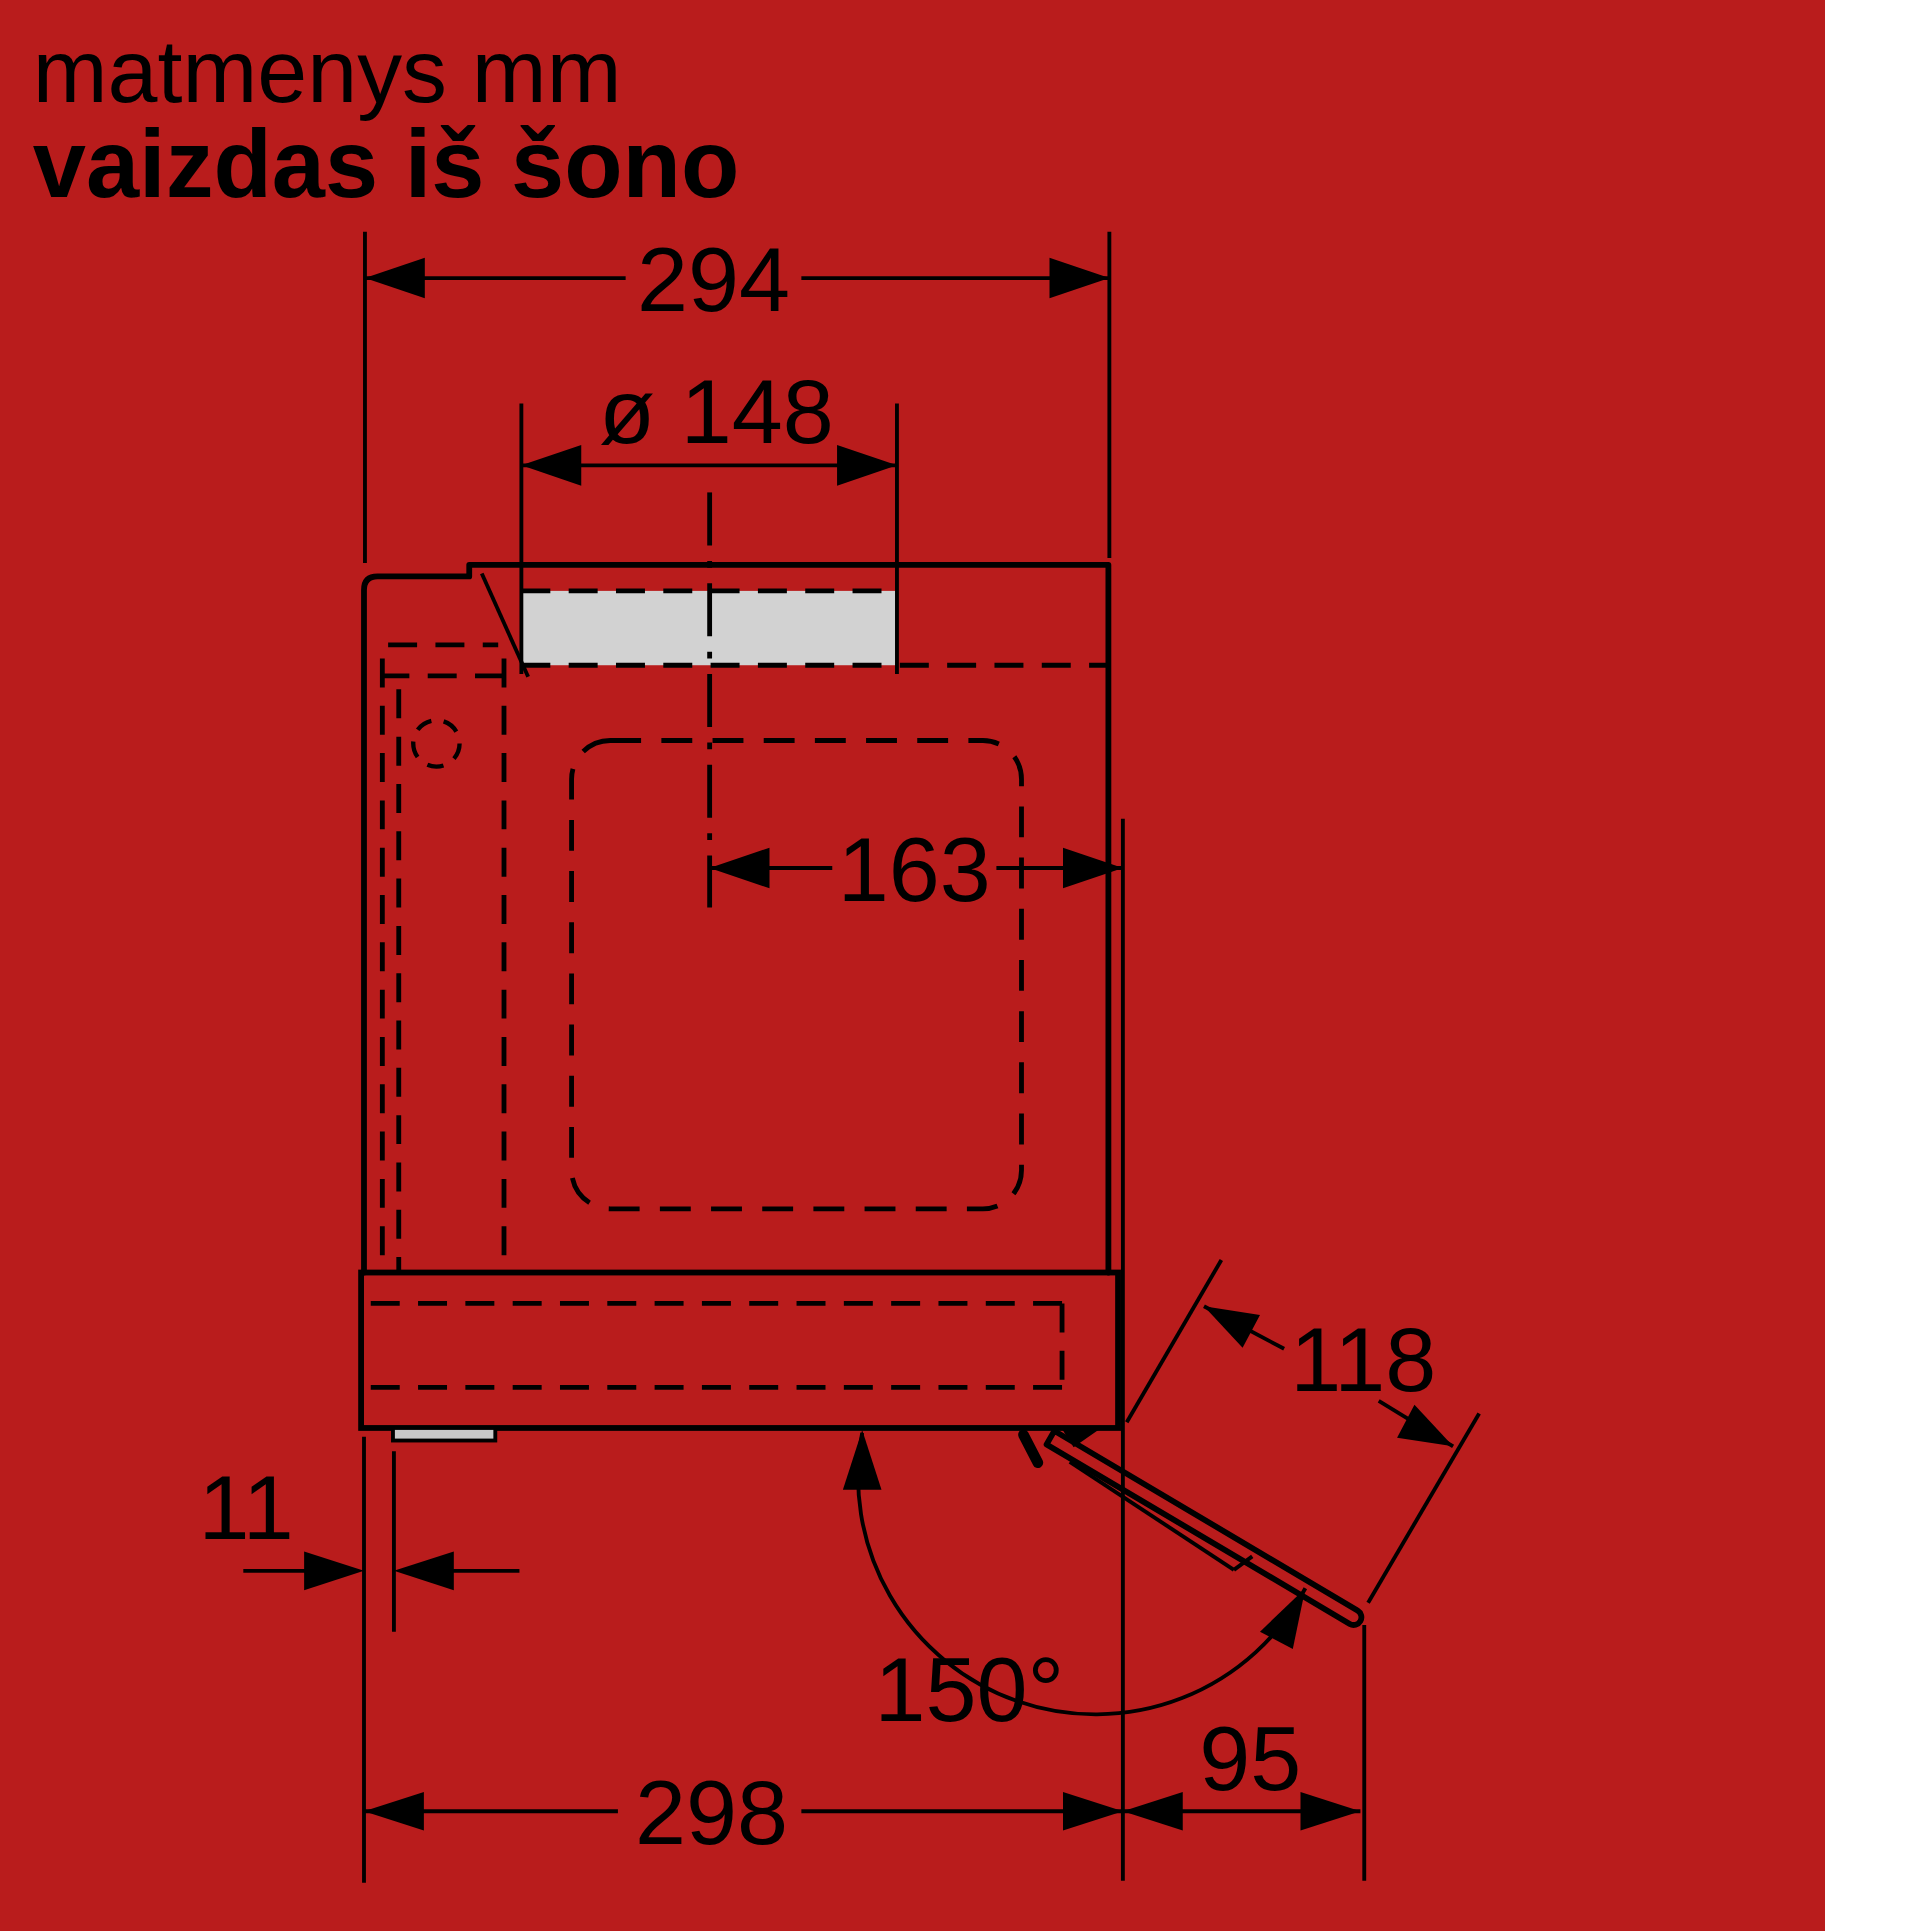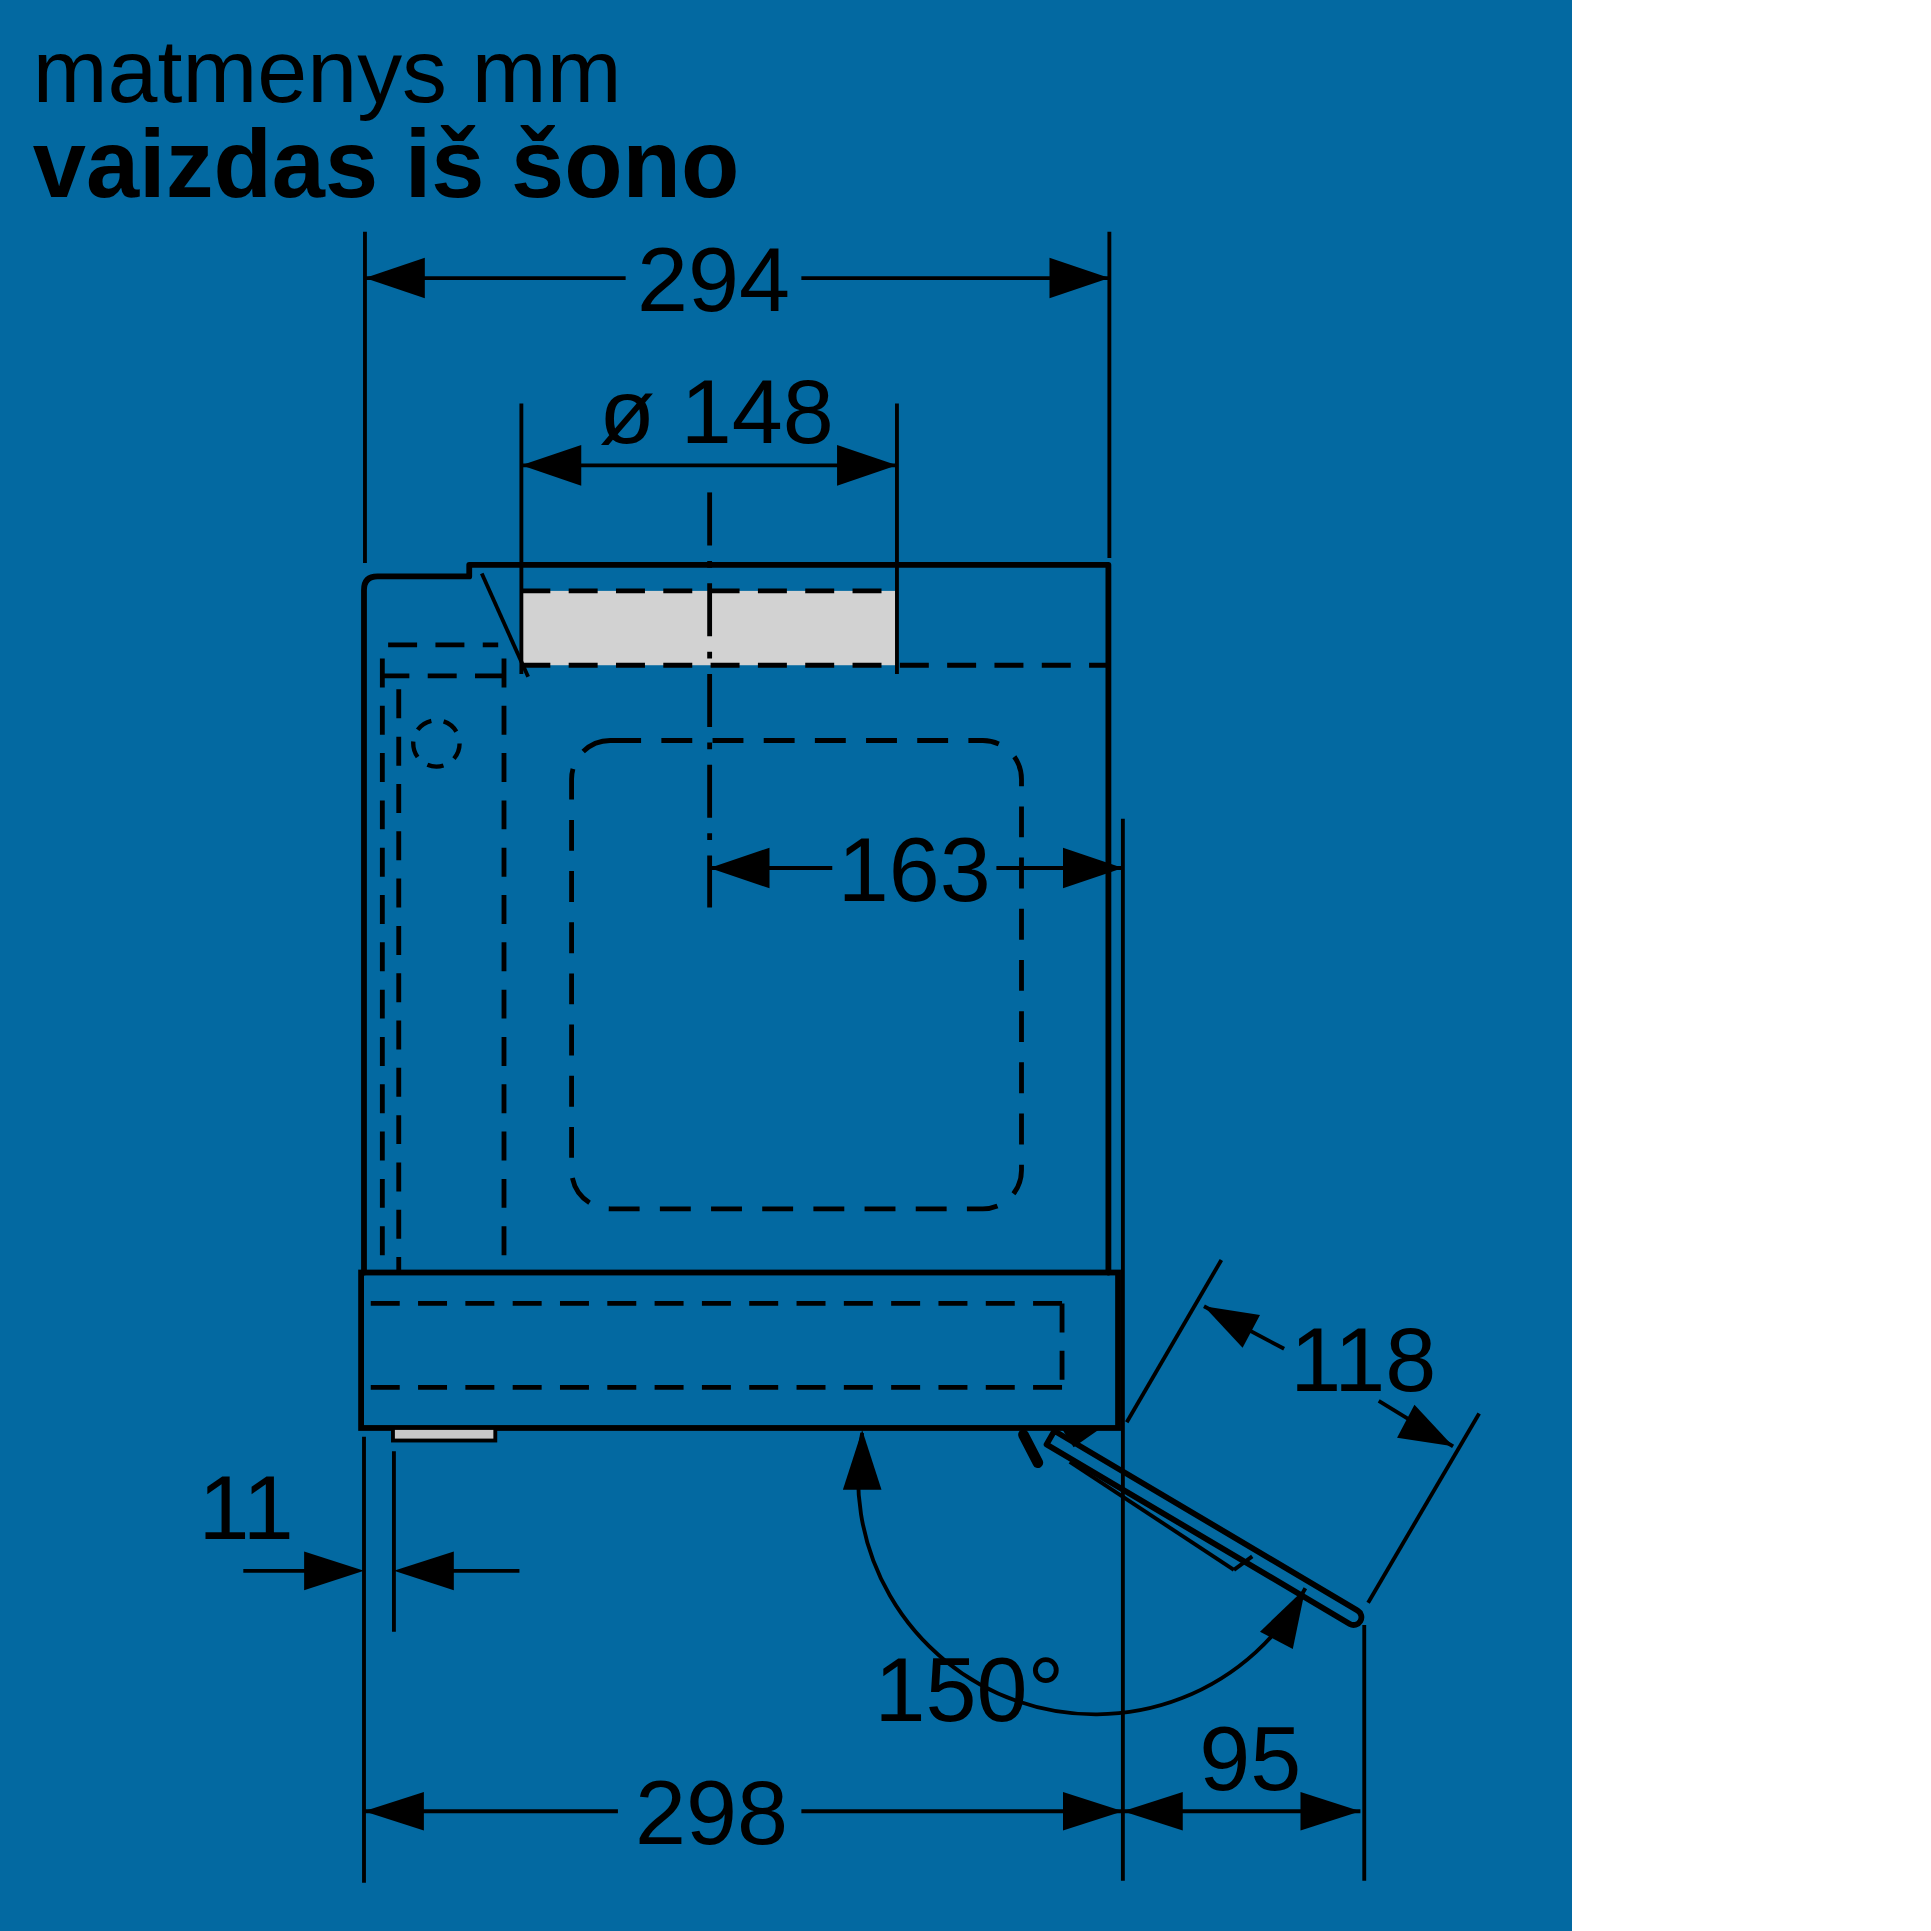--- a/index.html
+++ b/index.html
@@ -1,16 +1,16 @@
 <!DOCTYPE html>
 <html><head>
 <meta charset="utf-8">
 <style>
   html, body { margin: 0; padding: 0; background: #ffffff; }
-  #canvas { position: relative; width: 1572px; height: 1931px; background: #0369a1; overflow: hidden; }
+  #canvas { position: relative; width: 1825px; height: 1931px; background: #b91c1c; overflow: hidden; }
   svg { position: absolute; left: 0; top: 0; }
   .title1 { font: 400 93px "Liberation Sans", sans-serif; fill: #000; }
   .title2 { font: 700 99px "Liberation Sans", sans-serif; fill: #000; }
   .dim-text { font: 400 95px "Liberation Sans", sans-serif; fill: #000; text-anchor: middle; }
   .solid  { stroke: #000; stroke-width: 6; fill: none; stroke-linecap: round; stroke-linejoin: round; }
   .thin   { stroke: #000; stroke-width: 4; fill: none; }
   .dimln  { stroke: #000; stroke-width: 4; fill: none; }
   .extln  { stroke: #000; stroke-width: 4; fill: none; }
   .hidden-dash { stroke: #000; stroke-width: 5; fill: none; stroke-dasharray: 30 19; }
   .center-dash { stroke: #000; stroke-width: 5; fill: none; stroke-dasharray: 55 16 7 16; }

